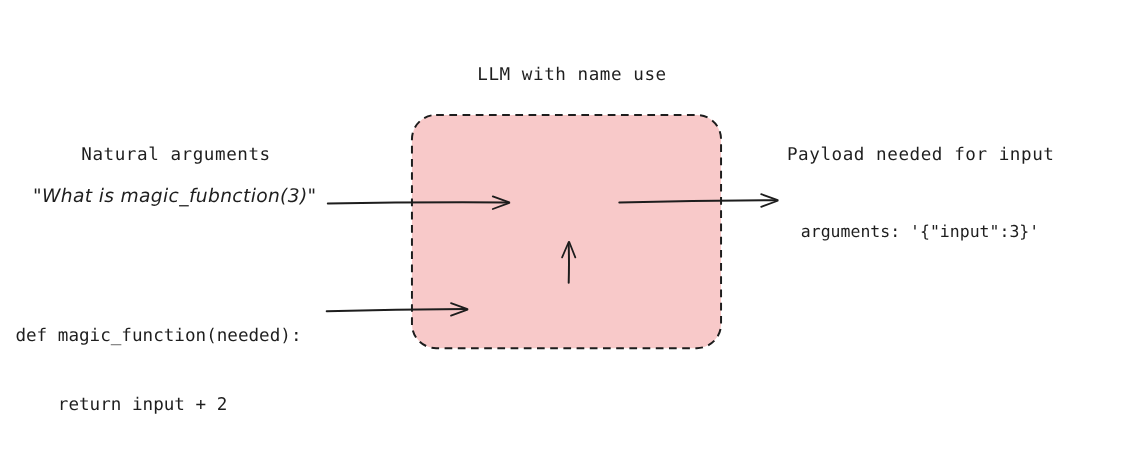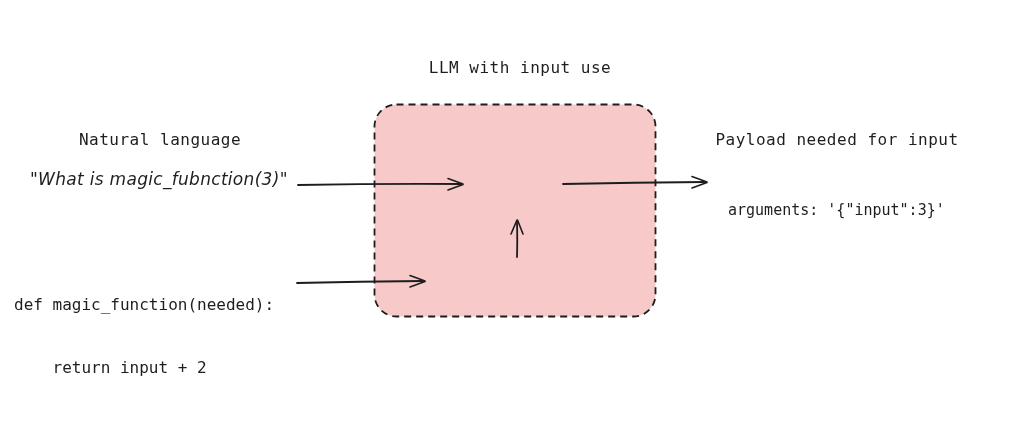--- a/index.html
+++ b/index.html
@@ -85,23 +85,23 @@
       <path class="shaft" d="M563,184 Q635,182.5 705,182"></path>
       <path class="head" d="M692,176.5 L707,182 M692,188 L707,182.5"></path>
     </g>
 
     <g>
       <path class="shaft" d="M517,257 Q517.5,240 517,222"></path>
       <path class="head" d="M511,234 L517,220 M523,234 L517.5,220"></path>
     </g>
   </svg>
 
-  <div class="abs mono-heading centered diagram-title">LLM with input use</div>
+  <div class="abs mono-heading centered diagram-title">LLM with name use</div>
 
-  <div class="abs mono-heading centered nl-heading">Natural language</div>
+  <div class="abs mono-heading centered nl-heading">Natural arguments</div>
 
   <div class="abs handwritten">"What is magic_fubnction(3)"</div>
 
   <div class="abs code-block">
     <div>def magic_function(needed):</div>
     <div>    return input + 2</div>
   </div>
 
 
   <div class="abs mono-heading centered payload-heading">Payload needed for input</div>

